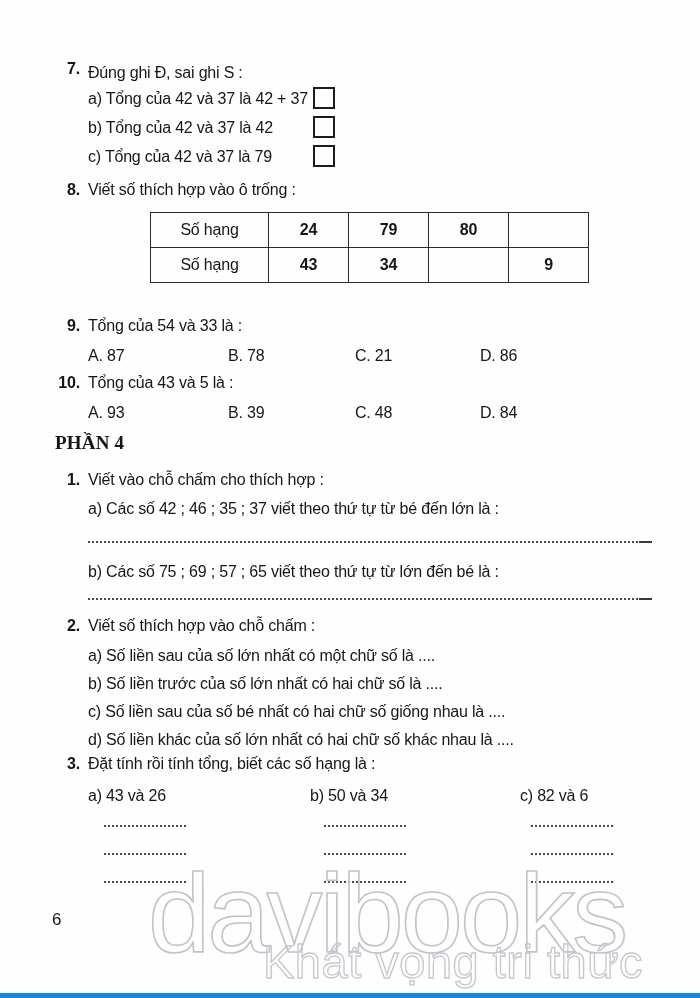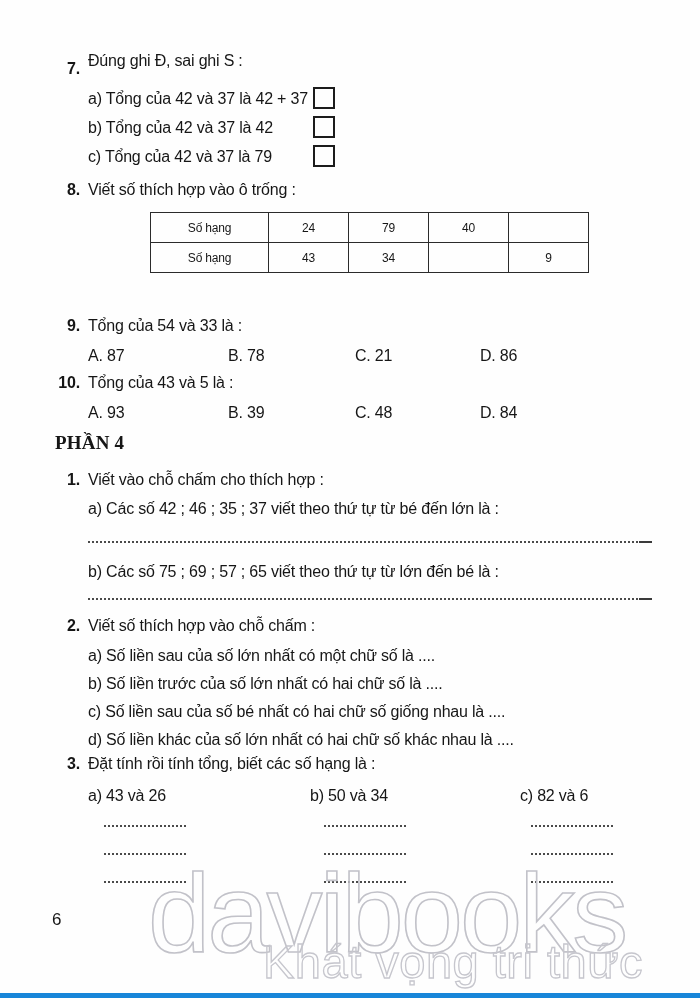--- a/index.html
+++ b/index.html
@@ -24,24 +24,24 @@
     border:2px solid #1c1c1c; background:transparent;
   }
   
   table.sum-table {
     position:absolute; left:150px; top:212px;
     border-collapse:collapse; table-layout:fixed;
   }
   table.sum-table td {
     border:1.5px solid #2b2b2b;
     height:30px; text-align:center; vertical-align:middle;
-    font-size:12px; padding:0;
+    font-size:16px; padding:8px;
   }
   td.lbl { width:118px; }
-  td.val { width:80px; }
+  td.val { width:80px;font-weight:bold; }
   
   .dotline {
     position:absolute; height:15px;
     border-bottom:2px dotted #4a4a4a;
   }
   .dotline .enddash {
     position:absolute; right:-6px; bottom:-2px;
     width:13px; height:2.5px; background:#3a3a3a;
   }
   .dotline-short {
@@ -67,41 +67,41 @@
   .page-num { position:absolute; left:52px; top:910px; font-size:17px; font-weight:500; }
   .accent-bar {
     position:absolute; left:0; bottom:0; width:700px; height:5px;
     background:#1886d9;
   }
 </style>
 </head>
 <body>
 
 <span class="qnum" style="top:60px">7.</span>
-<span class="qprompt" style="top:52px">Đúng ghi Đ, sai ghi S :</span>
+<span class="qprompt" style="top:64px">Đúng ghi Đ, sai ghi S :</span>
 
 <span class="opt-text" style="top:90px">a) Tổng của 42 và 37 là 42 + 37</span>
 <span class="checkbox" style="top:87px"></span>
 
 <span class="opt-text" style="top:119px">b) Tổng của 42 và 37 là 42</span>
 <span class="checkbox" style="top:116px"></span>
 
 <span class="opt-text" style="top:148px">c) Tổng của 42 và 37 là 79</span>
 <span class="checkbox" style="top:145px"></span>
 
 <span class="qnum" style="top:181px">8.</span>
 <span class="qprompt" style="top:181px">Viết số thích hợp vào ô trống :</span>
 
 <table class="sum-table">
   <tbody>
       <tr>
     <td class="lbl">Số hạng</td>
     <td class="val">24</td>
     <td class="val">79</td>
-    <td class="val">40</td>
+    <td class="val">80</td>
     <td class="val"></td>
   </tr>
   <tr>
     <td class="lbl">Số hạng</td>
     <td class="val">43</td>
     <td class="val">34</td>
     <td class="val"></td>
     <td class="val">9</td>
   </tr>
 </tbody>

